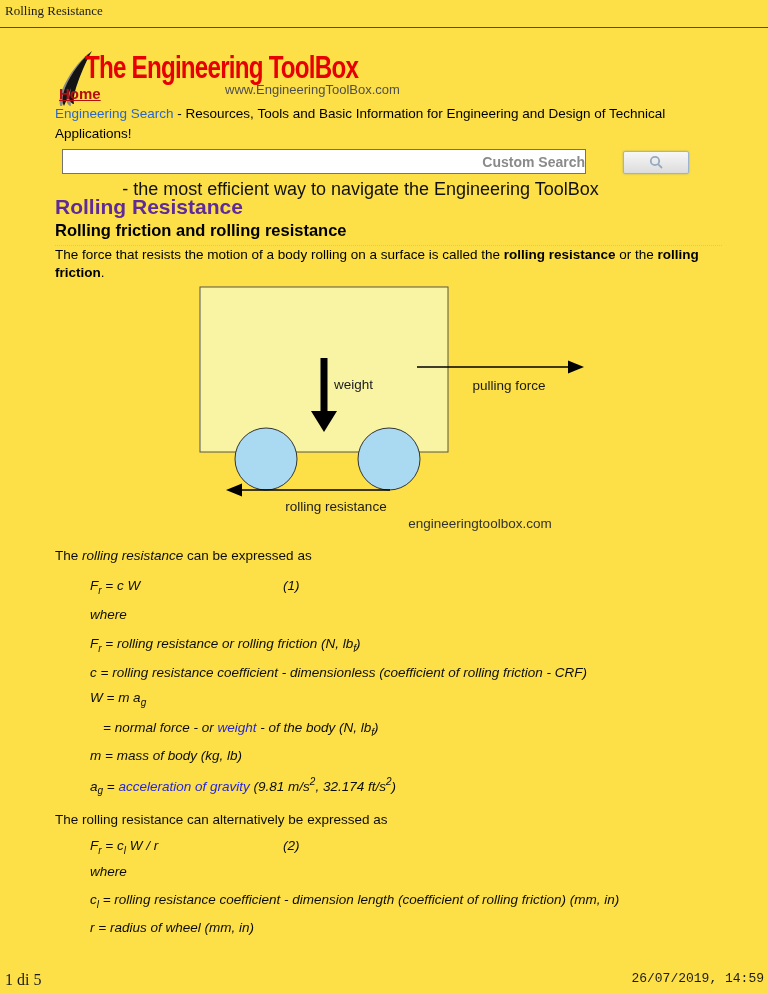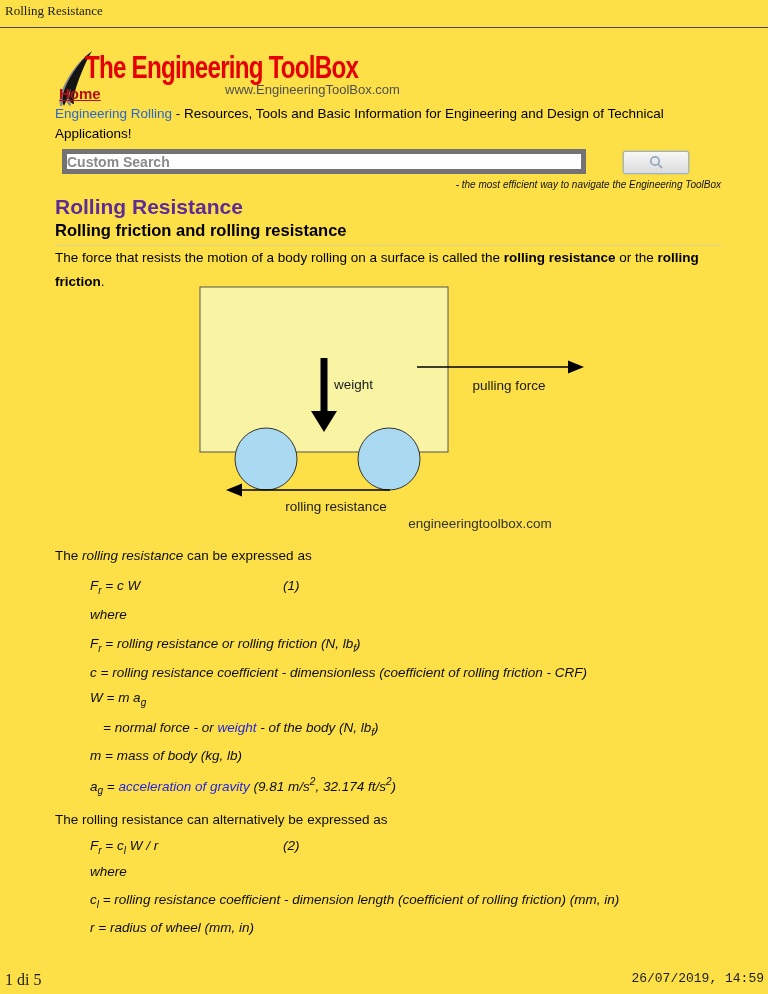--- a/index.html
+++ b/index.html
@@ -14,33 +14,33 @@
   .feather{position:absolute;left:52px;top:48px}
   .logo-title{position:absolute;left:85px;top:50px;font-size:31px;font-weight:bold;color:#e60000;
     letter-spacing:-1px;white-space:nowrap;transform:scaleX(.78);transform-origin:0 0}
   .logo-site{position:absolute;left:225px;top:82px;font-size:13px;color:#4f4f4f;white-space:nowrap}
   .home-link{position:absolute;left:59px;top:85px;font-size:15px;font-weight:bold;color:#b50f0f;
     text-decoration:underline;cursor:pointer}
 
   .intro{position:absolute;left:55px;top:104px;width:652px;font-size:13.5px;line-height:20px;color:#000}
   .intro a{color:#2b66c9;text-decoration:none;cursor:pointer}
 
-  .search-input{position:absolute;left:62px;top:149px;width:524px;height:25px;border:5px solid #737373;
-    text-align:left;font-family:"Liberation Sans",sans-serif;font-size:14px;outline:none}
+  .search-input{position:absolute;left:62px;top:149px;width:524px;height:25px;border:1px solid #737373;
+    text-align:right;font-family:"Liberation Sans",sans-serif;font-size:14px;outline:none}
   .search-input::placeholder{color:#8a8a8a;font-weight:bold;opacity:1}
   .search-btn{position:absolute;left:623px;top:151px;width:66px;height:23px;
     background:linear-gradient(#f7f7f7,#dcdcdc);border:1px solid #9db4d0;border-radius:2px;
     box-shadow:0 0 2px rgba(90,130,180,.55);cursor:pointer;display:flex;align-items:center;justify-content:center}
-  .search-tagline{position:absolute;top:179px;left:0;width:721px;text-align:right;font-size:10px;
-    font-style:italic;color:#111}
+  .search-tagline{position:absolute;top:179px;left:0;width:721px;text-align:center;font-size:18px;
+    color:#111}
 
   .h1{position:absolute;left:55px;top:195px;font-size:21px;font-weight:bold;color:#5e2b97}
   .h2{position:absolute;left:55px;top:221px;width:667px;font-size:16.5px;font-weight:bold;color:#000;
     padding-bottom:5px;border-bottom:1px dotted #b9c6cc}
-  .body-p{position:absolute;left:55px;top:246px;width:669px;font-size:13.5px;line-height:24px;color:#000}
+  .body-p{position:absolute;left:55px;top:246px;width:669px;font-size:13.5px;line-height:18px;color:#000}
 
   .diagram{position:absolute;left:0;top:280px}
   .dg-label{font-family:"Liberation Sans",sans-serif;font-size:13.5px;fill:#1a1a1a}
   .dg-mark{font-family:"Liberation Sans",sans-serif;font-size:13.5px;fill:#333}
 
   .line{position:absolute;font-size:13.5px;color:#0d0d0d;white-space:nowrap}
   .it{font-style:italic}
   .x0{left:55px}.x1{left:90px}.x2{left:103px}
   .line sub,.line sup{font-size:10px}
   .eq-num{position:absolute;left:193px;font-style:italic}
@@ -60,21 +60,21 @@
   <div class="header-rule"></div>
 
   <svg class="feather" width="52" height="58" viewBox="0 0 52 58">
     <path d="M40,3 C31,10 19,25 13,40 C10,48 10,54 12,58 C15,52 16,46 19,40 L17,50 C18,54 20,56 22,56 C21,50 23,42 26,34 C30,23 35,11 40,3 Z" fill="#8a8a8a" transform="translate(-3,2)"></path>
     <path d="M40,3 C31,10 19,25 13,40 C10,48 10,54 12,58 C15,52 16,46 19,40 L17,50 C18,54 20,56 22,56 C21,50 23,42 26,34 C30,23 35,11 40,3 Z" fill="#141414"></path>
   </svg>
   <div class="logo-title">The Engineering ToolBox</div>
   <div class="logo-site">www.EngineeringToolBox.com</div>
   <a class="home-link">Home</a>
 
-  <p class="intro"><a>Engineering Rolling</a><span> - Resources, Tools and Basic Information for Engineering and Design of Technical Applications!</span></p>
+  <p class="intro"><a>Engineering Search</a><span> - Resources, Tools and Basic Information for Engineering and Design of Technical Applications!</span></p>
 
   <input class="search-input" type="text" placeholder="Custom Search" style="">
   <button class="search-btn">
     <svg width="15" height="15" viewBox="0 0 15 15">
       <circle cx="6" cy="6" r="4.2" fill="none" stroke="#94a9c2" stroke-width="1.8"></circle>
       <line x1="9.3" y1="9.3" x2="13" y2="13" stroke="#94a9c2" stroke-width="1.8"></line>
     </svg>
   </button>
   <div class="search-tagline">- the most efficient way to navigate the Engineering ToolBox</div>
 

